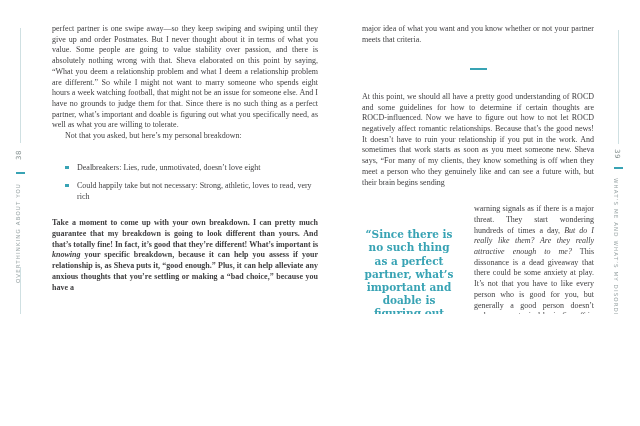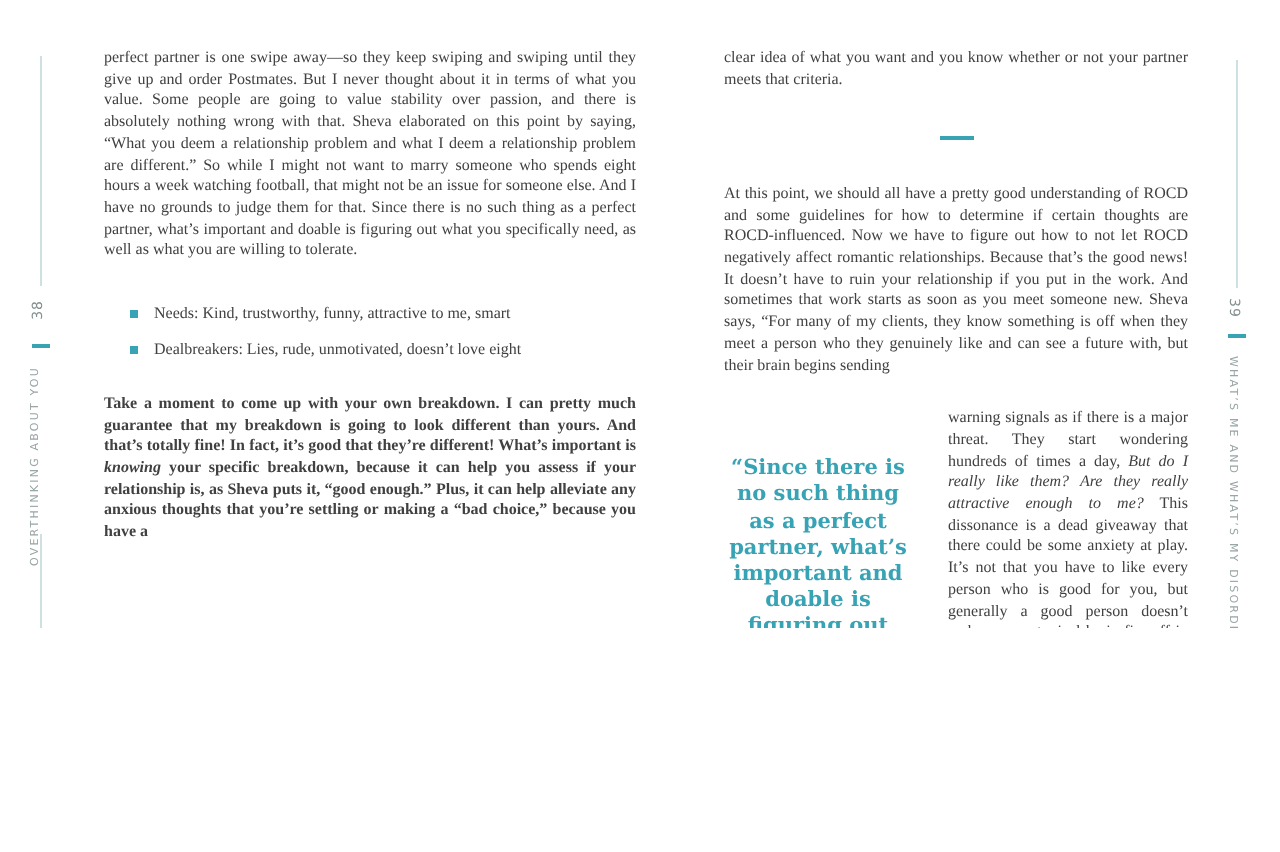--- a/index.html
+++ b/index.html
@@ -59,39 +59,43 @@
   <div class="vrule" style="left:20px;top:267px;height:133px;"></div>
 
   <div class="vrule" style="left:618px;top:30px;height:114px;"></div>
   <div class="pagenum" style="left:613px;top:149px;">39</div>
   <div class="accent-dash" style="left:614px;top:167px;"></div>
   <div class="runner" style="left:613px;top:178px;">WHAT’S ME AND WHAT’S MY DISORDER?</div>
   <div class="vrule" style="left:618px;top:333px;height:80px;"></div>
 
   <div class="page" id="left-page">
     <div class="body-text">perfect partner is one swipe away—so they keep swiping and swiping until they give up and order Postmates. But I never thought about it in terms of what you value. Some people are going to value stability over passion, and there is absolutely nothing wrong with that. Sheva elaborated on this point by saying, “What you deem a relationship problem and what I deem a relationship problem are different.” So while I might not want to marry someone who spends eight hours a week watching football, that might not be an issue for someone else. And I have no grounds to judge them for that. Since there is no such thing as a perfect partner, what’s important and doable is figuring out what you specifically need, as well as what you are willing to tolerate.</div>
+    <div class="body-text indent">Not that you asked, but here’s my personal breakdown:</div>
 
     <div class="bullets">
       <div class="bullet-item">
         <span class="bullet-square"></span>
-        <span>Needs: Kind, trustworthy, funny, attractive to me, smart</span>
       </div>
       <div class="bullet-item">
         <span class="bullet-square"></span>
         <span>Dealbreakers: Lies, rude, unmotivated, doesn’t love eight</span>
+      </div>
+      <div class="bullet-item">
+        <span class="bullet-square"></span>
+        <span>Could happily take but not necessary: Strong, athletic, loves to read, very rich</span>
       </div>
     </div>
 
     <div class="body-text para3">
       <span>Take a moment to come up with your own breakdown. I can pretty much guarantee that my breakdown is going to look different than yours. And that’s totally fine! In fact, it’s good that they’re different! What’s important is </span><span class="ital">knowing</span><span> your specific breakdown, because it can help you assess if your relationship is, as Sheva puts it, “good enough.” Plus, it can help alleviate any anxious thoughts that you’re settling or making a “bad choice,” because you have a</span>
     </div>
   </div>
 
   <div class="page" id="right-page">
-    <div class="body-text">clear idea of what you want and you know whether or not your partner meets that criteria.</div>
+    <div class="body-text">major idea of what you want and you know whether or not your partner meets that criteria.</div>
 
     <div class="divider"></div>
 
     <div class="body-text">At this point, we should all have a pretty good understanding of ROCD and some guidelines for how to determine if certain thoughts are ROCD-influenced. Now we have to figure out how to not let ROCD negatively affect romantic relationships. Because that’s the good news! It doesn’t have to ruin your relationship if you put in the work. And sometimes that work starts as soon as you meet someone new. Sheva says, “For many of my clients, they know something is off when they meet a person who they genuinely like and can see a future with, but their brain begins sending</div>
 
     <div class="twocol">
       <div class="pull-quote">“Since there is no such thing as a perfect partner, what’s important and doable is figuring out what you specifically need, as well as what you are willing to tolerate.”</div>
       <div class="col-body body-text">
         <span>warning signals as if there is a major threat. They start wondering hundreds of times a day, </span><span class="ital">But do I really like them? Are they really attractive enough to me?</span><span> This dissonance is a dead giveaway that there could be some anxiety at play. It’s not that you have to like every person who is good for you, but generally a good person doesn’t make a neurotypical brain fire off in quite this way.” So that’s the first step in the process: recognizing your brain is viewing someone perfectly lovely as a threat and</span>
       </div>

